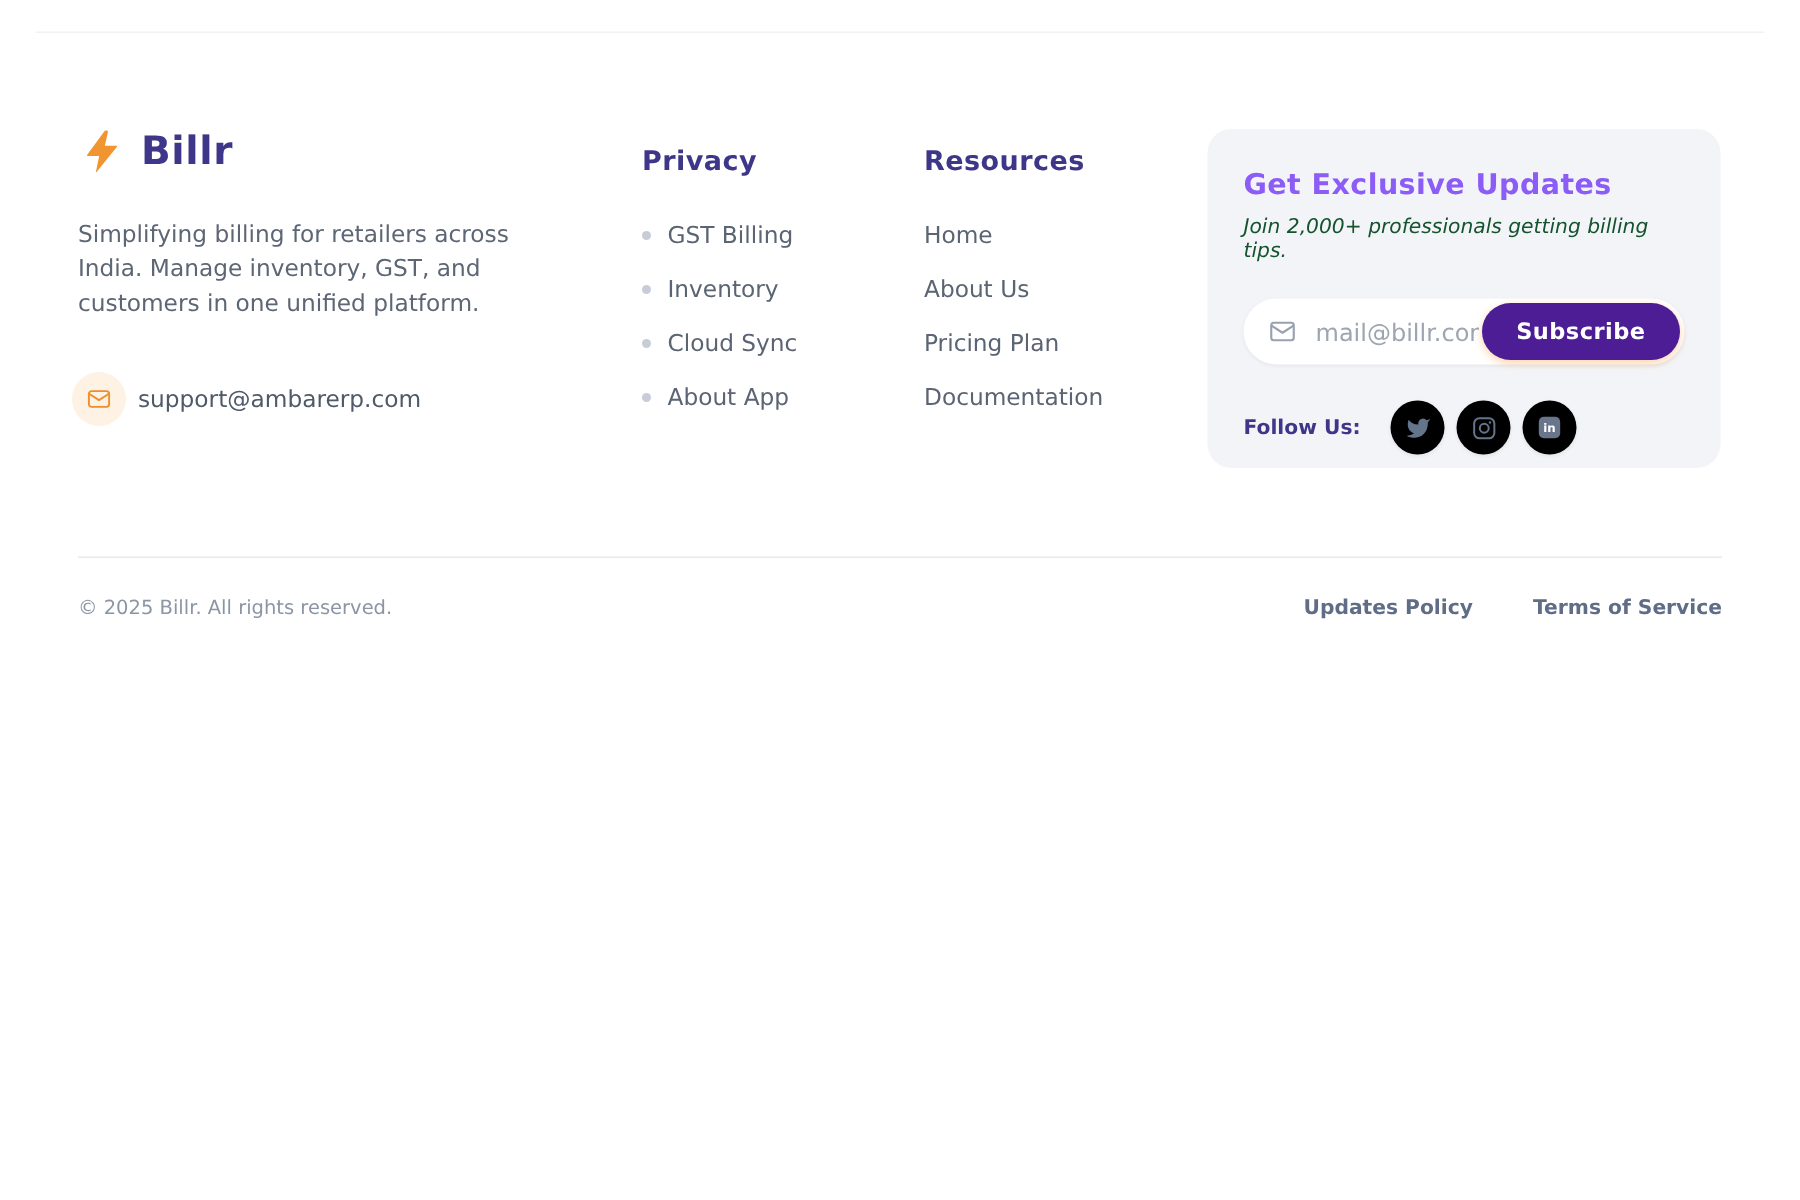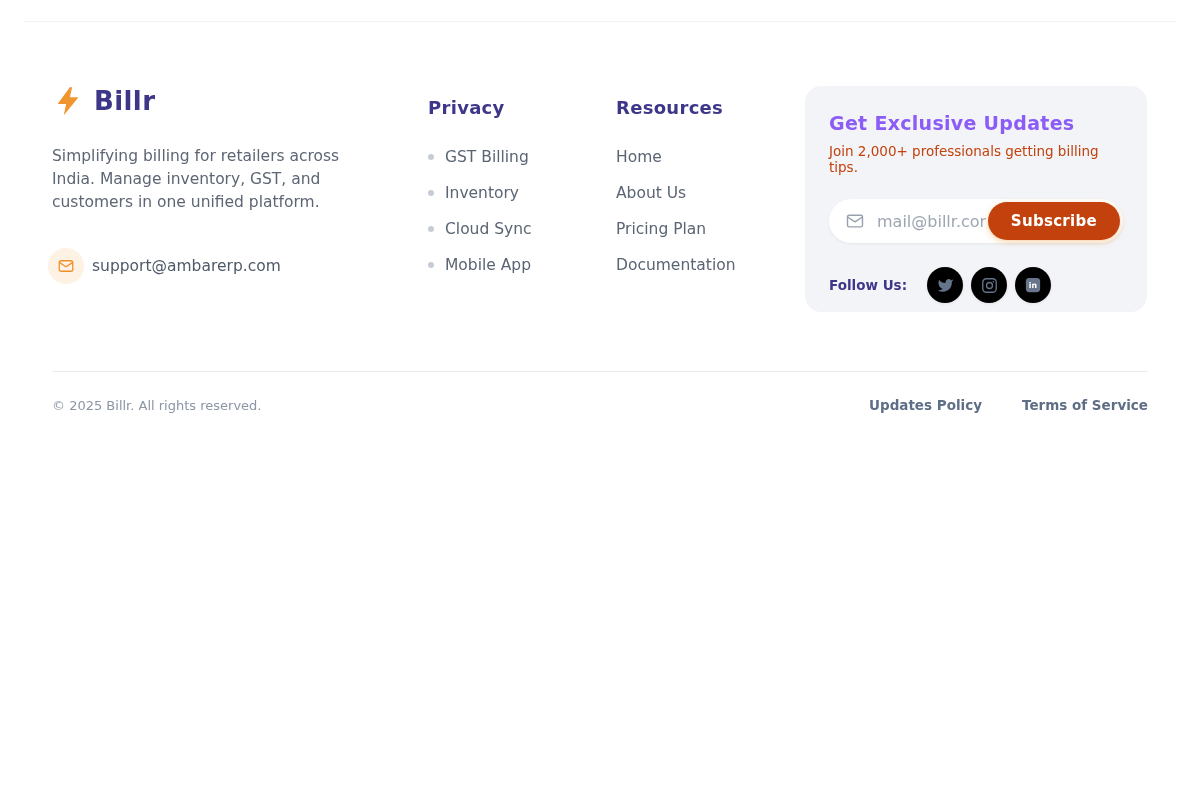--- a/index.html
+++ b/index.html
@@ -38,36 +38,36 @@
   .products-col { width: 188px; }
   .resources-col { width: 189px; }
 
   
   .card {
     width: 342px; height: 226px; margin-top: 1px;
     background: #f3f4f8; border-radius: 16px;
     padding: 26px 24px 24px;
   }
   .card h3 { margin: 0; font-size: 19px; font-weight: 700; color: #8b5cf6; letter-spacing: 0.3px; }
-  .card .subtitle { margin: 9px 0 0; font-size: 13.5px; color: #c2410c; }
+  .card .subtitle { margin: 9px 0 0; font-size: 13.5px; color: #14532d; font-style: italic; }
   .subscribe-pill {
     margin-top: 24px; height: 44px; background: #ffffff; border-radius: 22px;
     display: flex; align-items: center; padding: 0 3px 0 16px;
     box-shadow: 0 1px 3px rgba(16,24,40,0.06);
   }
   .subscribe-pill .mail-glyph { display: flex; margin-right: 10px; }
   .subscribe-pill input {
     border: none; outline: none; background: transparent;
     flex: 1; min-width: 0; font-size: 16px; color: #374151;
     font-family: "DejaVu Sans", "Liberation Sans", sans-serif;
   }
   .subscribe-pill input::placeholder { color: #9ca5b1; }
   .subscribe-btn {
     height: 38px; padding: 0 23px; border: none; border-radius: 19px;
-    background: #c2410c; color: #ffffff; font-size: 15px; font-weight: 700;
+    background: #4c1d95; color: #ffffff; font-size: 15px; font-weight: 700;
     font-family: "DejaVu Sans", "Liberation Sans", sans-serif;
     letter-spacing: 0.3px; cursor: pointer;
     box-shadow: 0 2px 6px rgba(240,146,46,0.4);
   }
   .follow-row { margin-top: 24px; display: flex; align-items: center; }
   .follow-label { font-size: 13.5px; font-weight: 700; color: #3e3789; margin-right: 20px; }
   .social-btn {
     width: 36px; height: 36px; border-radius: 50%; background: #000000;
     display: flex; align-items: center; justify-content: center;
     margin-right: 8px; cursor: pointer;
@@ -124,21 +124,21 @@
         <li>
             <span class="dot"></span>
             <a>Inventory</a>
           </li>
         <li>
             <span class="dot"></span>
             <a>Cloud Sync</a>
           </li>
         <li>
             <span class="dot"></span>
-            <a>Mobile App</a>
+            <a>About App</a>
           </li>
       </ul>
     </div>
 
     <div class="links-col resources-col">
       <h3>Resources</h3>
       <ul>
         <li>
             <a>Home</a>
           </li>

